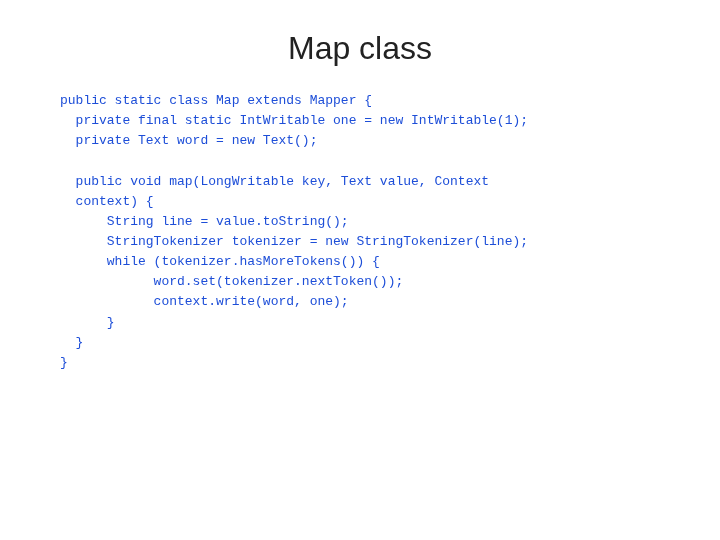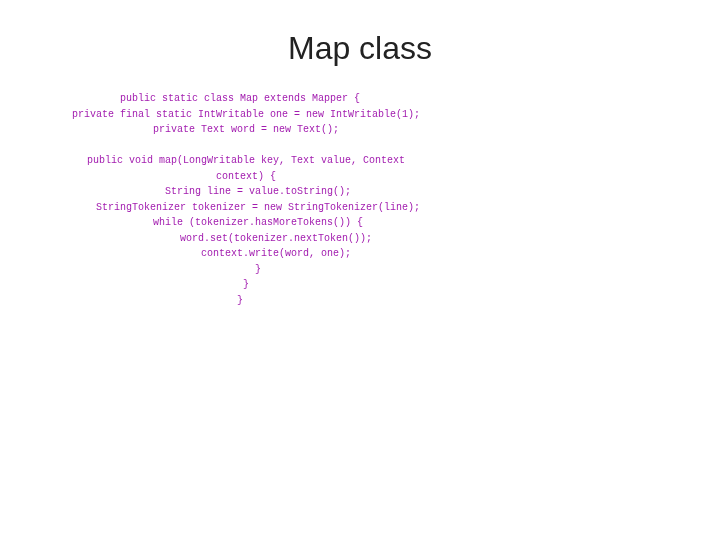--- a/index.html
+++ b/index.html
@@ -16,35 +16,34 @@
       overflow: hidden;
     }
 
     .page-container {
       width: 720px;
       height: 540px;
       display: flex;
       flex-direction: column;
       align-items: center;
       padding: 30px 60px 30px 60px;
-      text-align: center;
     }
 
     .title {
       font-size: 32px;
       font-weight: normal;
       color: #222222;
       margin-bottom: 24px;
       align-self: center;
     }
 
     .code-block {
       font-family: 'Courier New', Courier, monospace;
-      font-size: 10px;
-      color: #a21caf;
+      font-size: 13px;
+      color: #1d4ed8;
       line-height: 1.55;
       white-space: pre;
       align-self: flex-start;
       margin-left: 0px;
       margin-bottom: 28px;
     }
 
     .caption {
       font-size: 14px;
       color: #222222;

